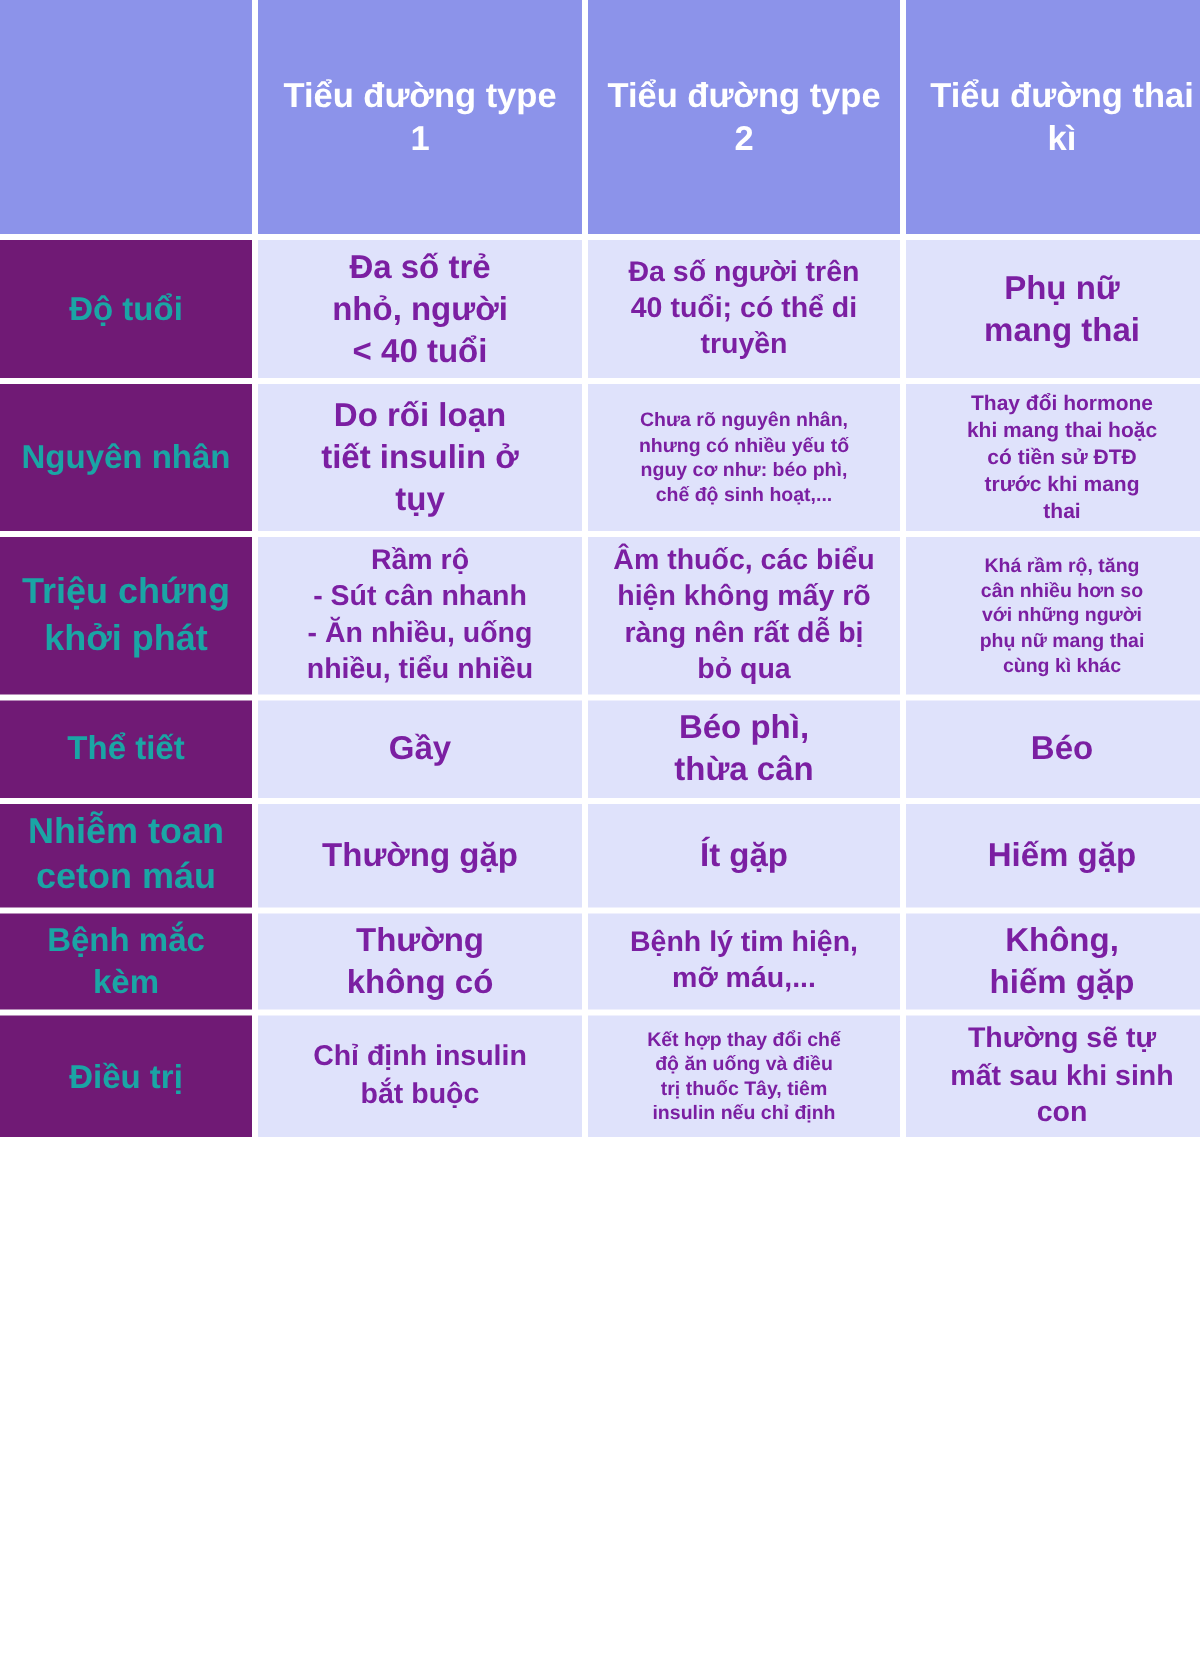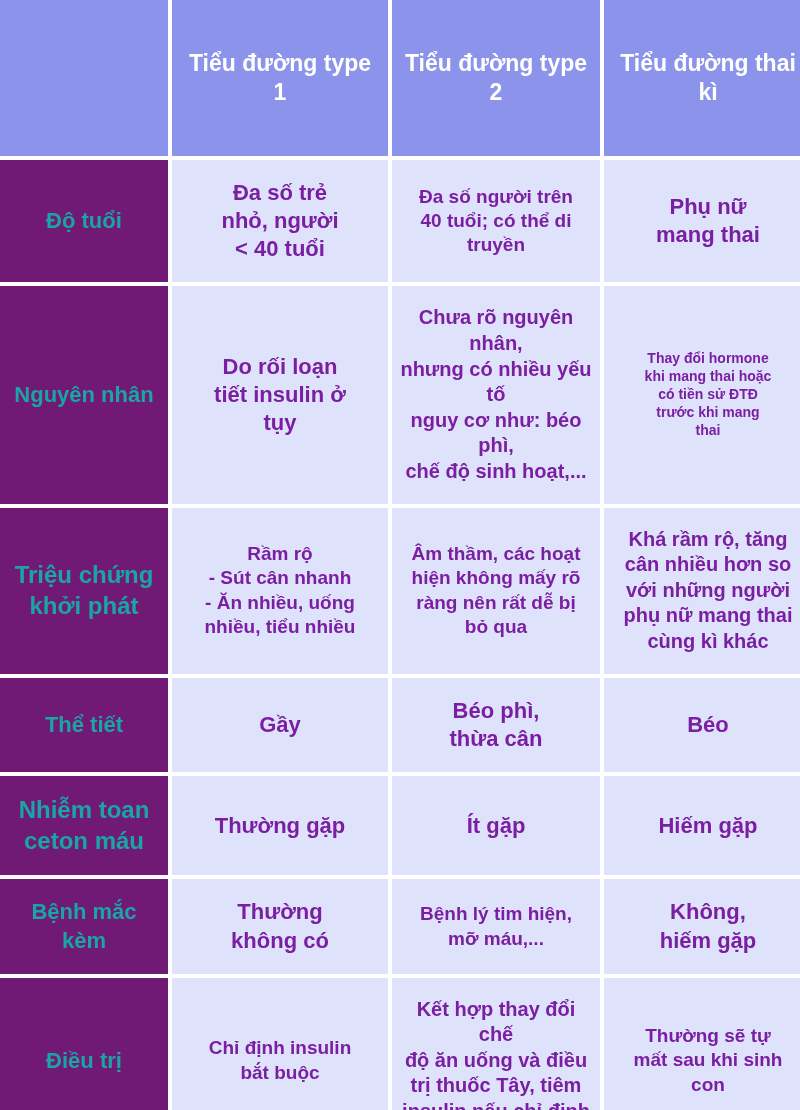--- a/index.html
+++ b/index.html
@@ -22,21 +22,21 @@
     border-spacing: 4px 4px;
     margin: -4px 0 0 -4px;
     table-layout: fixed;
   }
   table.cmp col.c0 { width: 168px; }
   table.cmp col.c1 { width: 216px; }
   table.cmp col.c2 { width: 208px; }
   table.cmp col.c3 { width: 208px; }
 
   td, th {
-    padding: 19px 8px;
+    padding: 4px 8px;
     vertical-align: middle;
     text-align: center;
     line-height: 1.28;
   }
 
   
   th.corner {
     background: #8c93ea;
   }
   th.hcell {
@@ -59,21 +59,21 @@
   }
 
   
   td.cell {
     background: #dfe2fb;
     color: #7b1fa2;
     font-weight: bold;
   }
   td.cell.lg  { font-size: 22px; }
   td.cell.md  { font-size: 19px; }
-  td.cell.sm  { font-size: 20px; text-align: center; }
+  td.cell.sm  { font-size: 13px; text-align: center; }
   td.cell.xs  { font-size: 14px; }
 
   td.cell .multiline { white-space: pre-line; }
 </style>
 </head>
 <body>
 
 <div id="table-wrap">
   <table class="cmp">
     <colgroup>
@@ -121,21 +121,21 @@
 trước khi mang
 thai</span></td>
       </tr>
       <tr>
         <td class="rowlabel small"><span class="multiline">Triệu chứng
 khởi phát</span></td>
         <td class="cell md"><span class="multiline">Rầm rộ
 - Sút cân nhanh
 - Ăn nhiều, uống
 nhiều, tiểu nhiều</span></td>
-        <td class="cell md"><span class="multiline">Âm thầm, các hoạt
+        <td class="cell md"><span class="multiline">Âm thuốc, các biểu
 hiện không mấy rõ
 ràng nên rất dễ bị
 bỏ qua</span></td>
         <td class="cell sm"><span class="multiline">Khá rầm rộ, tăng
 cân nhiều hơn so
 với những người
 phụ nữ mang thai
 cùng kì khác</span></td>
       </tr>
       <tr>

